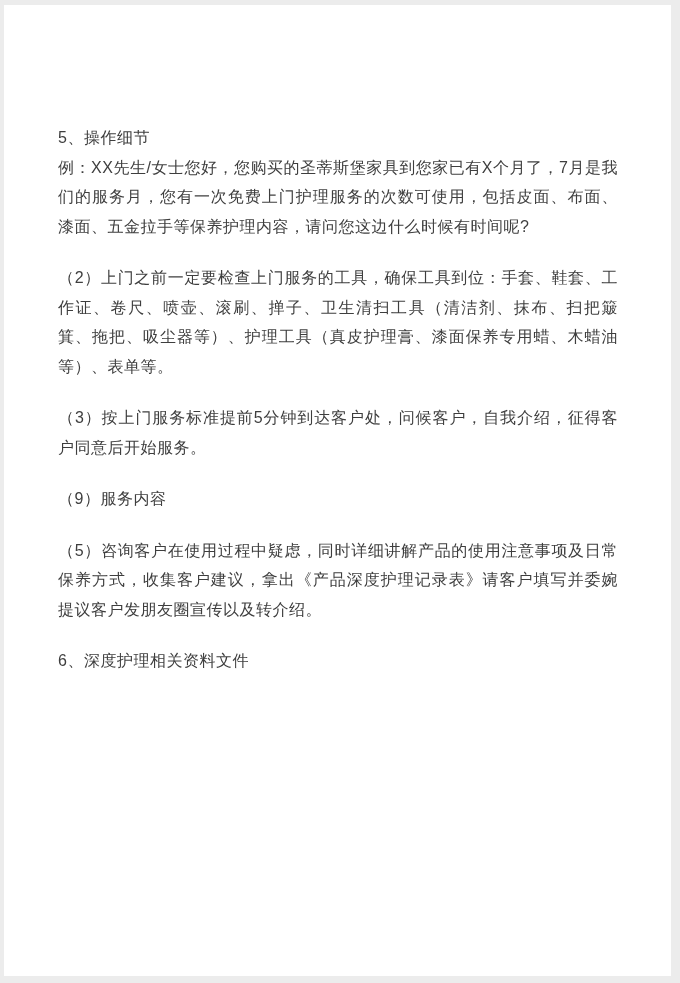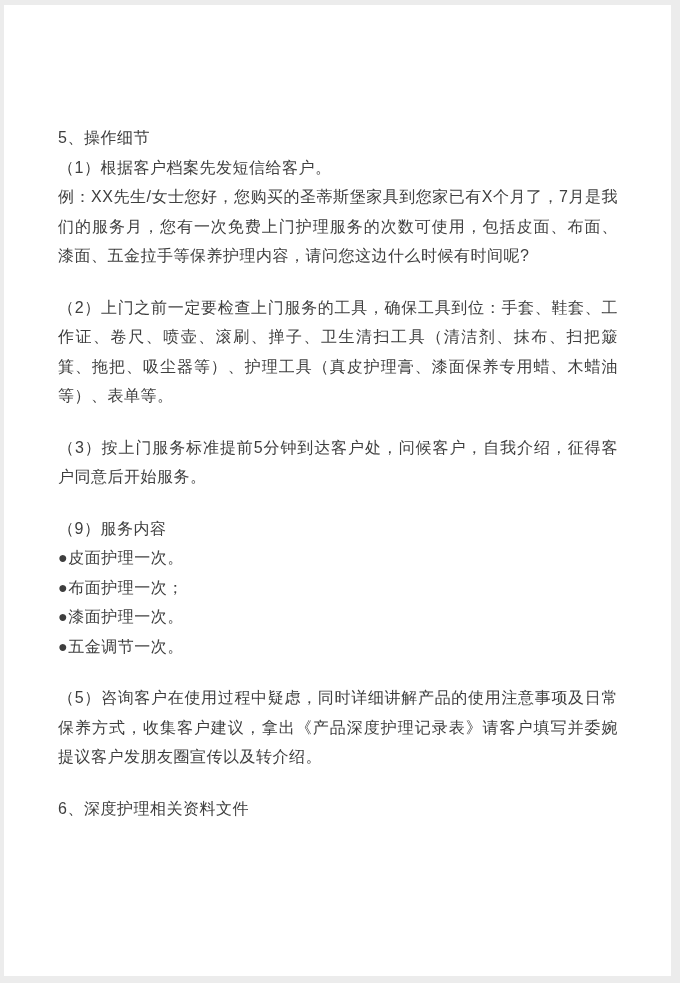--- a/index.html
+++ b/index.html
@@ -54,40 +54,33 @@
 </style>
 </head>
 <body>
 
 <div class="canvas">
   <div class="paper">
     <div class="content">
 
       <div class="block">
         <p class="line">5、操作细节</p>
-        <p class="line">（1）根据客户档案先发短信给客户。</p>
         <p class="para">例：XX先生/女士您好，您购买的圣蒂斯堡家具到您家已有X个月了，7月是我们的服务月，您有一次免费上门护理服务的次数可使用，包括皮面、布面、漆面、五金拉手等保养护理内容，请问您这边什么时候有时间呢?</p>
       </div>
 
       <div class="block">
         <p class="para">（2）上门之前一定要检查上门服务的工具，确保工具到位：手套、鞋套、工作证、卷尺、喷壶、滚刷、掸子、卫生清扫工具（清洁剂、抹布、扫把簸箕、拖把、吸尘器等）、护理工具（真皮护理膏、漆面保养专用蜡、木蜡油等）、表单等。</p>
       </div>
 
       <div class="block">
         <p class="para">（3）按上门服务标准提前5分钟到达客户处，问候客户，自我介绍，征得客户同意后开始服务。</p>
       </div>
 
       <div class="block">
         <p class="line">（9）服务内容</p>
-        <ul class="bullet-list">
-          <li class="line">●皮面护理一次。</li>
-          <li class="line">●布面护理一次；</li>
-          <li class="line">●漆面护理一次。</li>
-          <li class="line">●五金调节一次。</li>
-        </ul>
       </div>
 
       <div class="block">
         <p class="para">（5）咨询客户在使用过程中疑虑，同时详细讲解产品的使用注意事项及日常保养方式，收集客户建议，拿出《产品深度护理记录表》请客户填写并委婉提议客户发朋友圈宣传以及转介绍。</p>
       </div>
 
 
       <div class="block">
         <p class="line">6、深度护理相关资料文件</p>
       </div>

